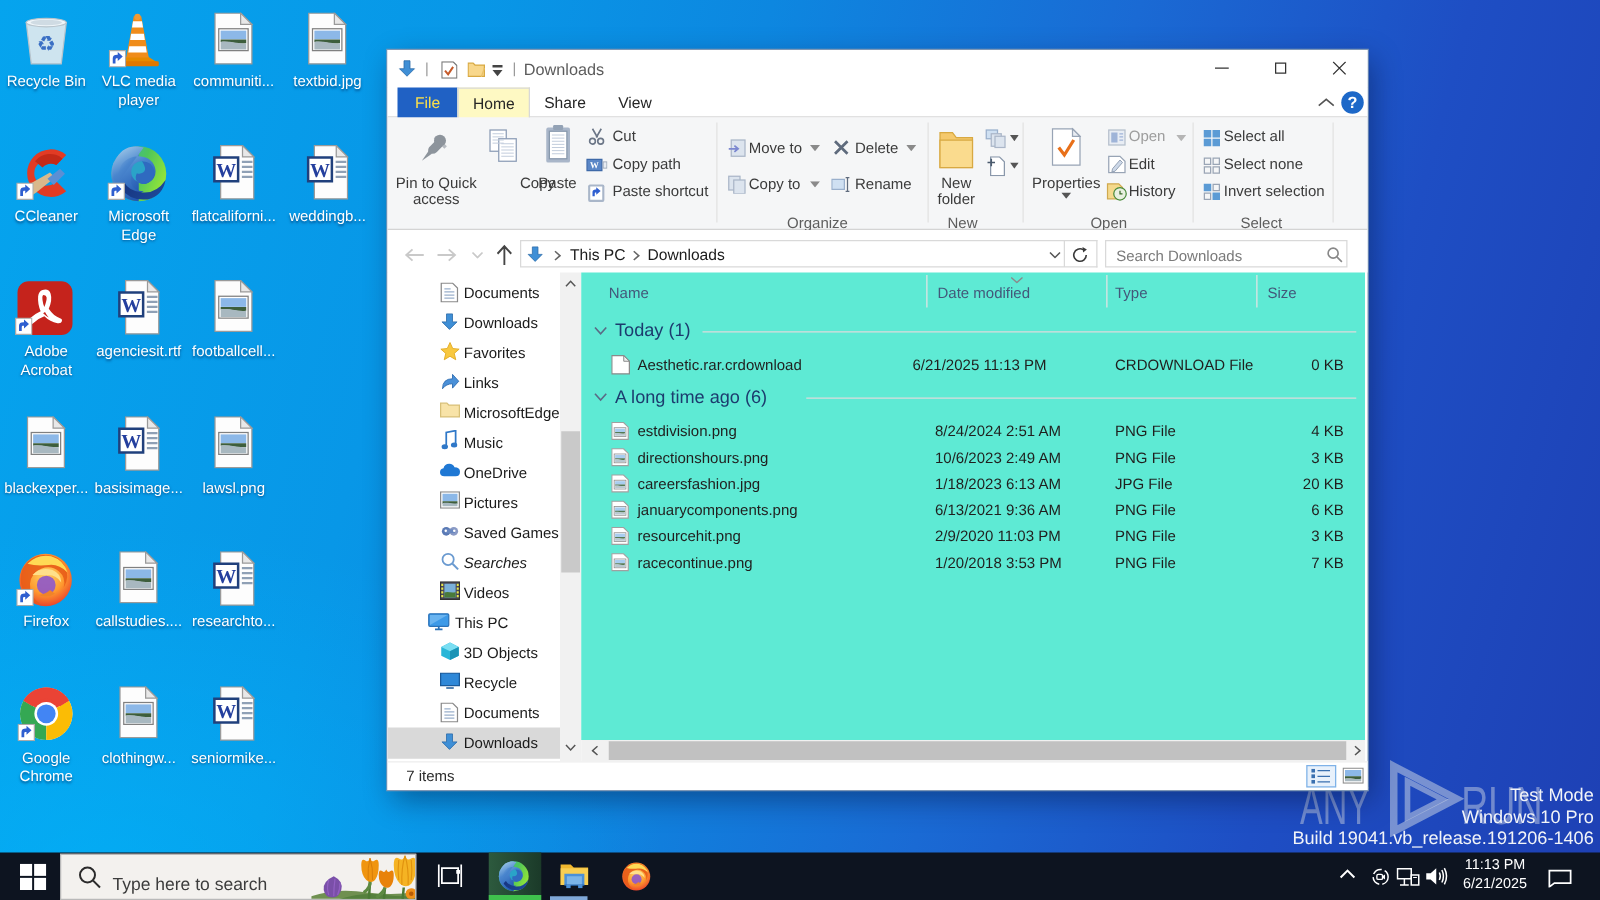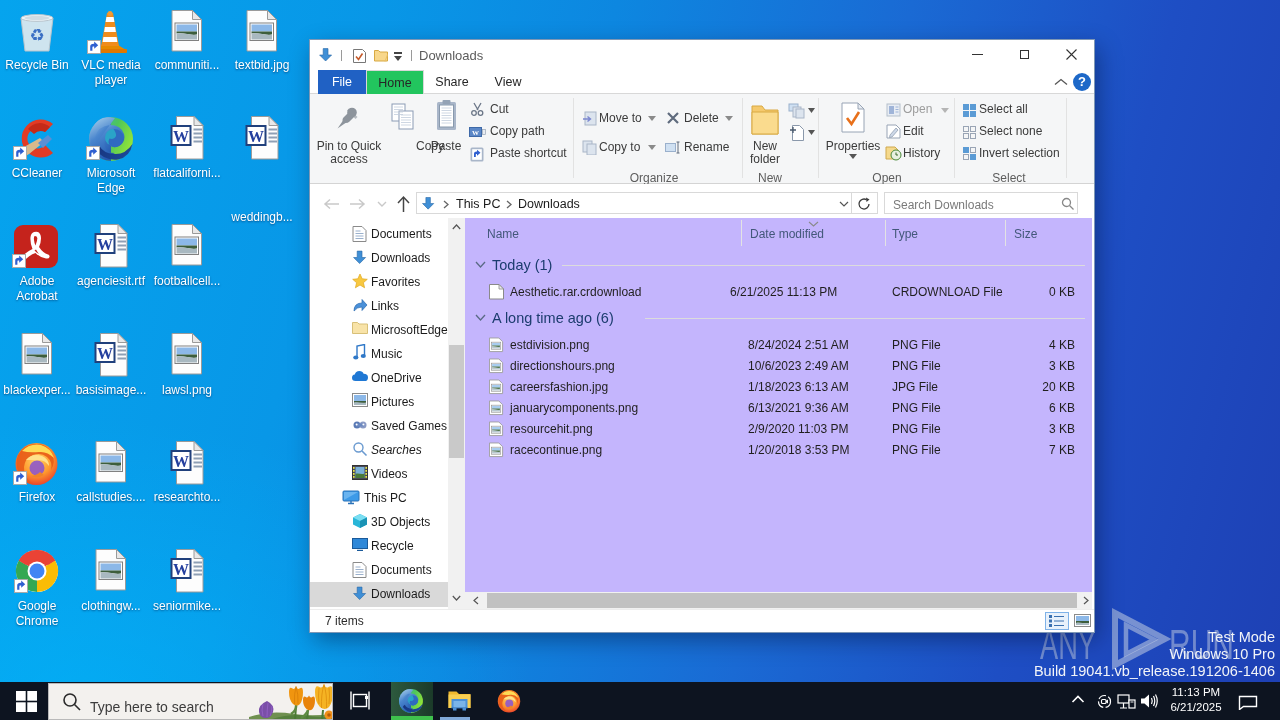--- a/index.html
+++ b/index.html
@@ -142,21 +142,21 @@
       <use href="#shortcut"></use>
     </svg>
 <div class="dlabel" style="left:111px;top:166px;">Microsoft<br>Edge</div>
 <svg class="abs" style="left:170px;top:116px" width="34" height="44" viewBox="0 0 33 44">
       <use href="#wordpage"></use>
     </svg>
 <div class="dlabel" style="left:187px;top:166px;">flatcaliforni...</div>
 <svg class="abs" style="left:245px;top:116px" width="34" height="44" viewBox="0 0 33 44">
       <use href="#wordpage"></use>
     </svg>
-<div class="dlabel" style="left:262px;top:166px;margin-top:44px;">weddingb...</div>
+<div class="dlabel" style="left:262px;top:166px;">weddingb...</div>
 
 <svg class="abs" style="left:13px;top:224px" width="46" height="45" viewBox="0 0 46 45">
       <rect x="1" y="1" width="44" height="43" rx="9" fill="#c5231c"></rect>
       <path fill-rule="evenodd" d="M21 8 Q26 6.5 27.5 11 Q29 16 26 23 Q30 29 35 30.5 Q37 31 36.5 33 Q36 35 33 34.5 Q27 33.5 22.5 29 Q17 31 13.5 34.5 Q11 37 9.5 35 Q8 33 11 30.5 Q15 27 19.5 25 Q17 19 17.5 13 Q18 9 21 8 Z M22 12 Q20.5 12 21 16 Q21.3 19 22.5 21.5 Q24.5 16.5 24.3 14 Q24 12 22 12 Z M21.5 26.5 Q23.5 28.5 26 30 Q24 27.5 23 25.5 Z" fill="#fff"></path>
     </svg>
 <svg class="abs" style="left:12px;top:254px" width="14" height="14" viewBox="0 0 14 14">
       <use href="#shortcut"></use>
     </svg>
 <div class="dlabel" style="left:37px;top:274px;">Adobe<br>Acrobat</div>
 <svg class="abs" style="left:94px;top:224px" width="34" height="44" viewBox="0 0 33 44">
@@ -262,22 +262,22 @@
     <div class="abs" style="left:84px;top:16px;width:0;height:0;border-left:4px solid transparent;border-right:4px solid transparent;border-top:5px solid #444;"></div>
     <div class="abs" style="left:101px;top:10px;width:1px;height:11px;background:#9a9a9a;"></div>
     <div class="abs" style="left:109px;top:8px;font-size:13px;color:#5c5c5c;">Downloads</div>
     <div class="abs" style="left:662px;top:14px;width:11px;height:1px;background:#333;"></div>
     <div class="abs" style="left:710px;top:10px;width:9px;height:9px;border:1px solid #333;"></div>
     <svg class="abs" style="left:756px;top:9px" width="11" height="11" viewBox="0 0 11 11">
         <path d="M.5 .5 L10.5 10.5 M10.5 .5 L.5 10.5" stroke="#333" stroke-width="1.1"></path>
       </svg>
   </div>
   <div id="tabrow" class="abs" style="left:0;top:30px;width:784px;height:24px;background:#fff;border-bottom:1px solid #d8d8d8;">
-    <div class="tab" style="left:8px;width:48px;background:#2061c4;color:#ffffff;">File</div>
-    <div class="tab" style="left:56px;width:58px;background:#22c55e;border:1px solid #d8d8d8;border-bottom:1px solid #f5f6f7;height:25px;">Home</div>
+    <div class="tab" style="left:8px;width:48px;background:#2061c4;color:#fde047;">File</div>
+    <div class="tab" style="left:56px;width:58px;background:#fef9c3;border:1px solid #d8d8d8;border-bottom:1px solid #f5f6f7;height:25px;">Home</div>
     <div class="tab" style="left:114px;width:56px;">Share</div>
     <div class="tab" style="left:170px;width:56px;">View</div>
     <svg class="abs" style="left:744px;top:8px" width="14" height="8" viewBox="0 0 14 8">
         <path d="M1 6.5 L7 1.5 L13 6.5" fill="none" stroke="#555" stroke-width="1.3"></path>
       </svg>
     <div class="abs" style="left:763px;top:3px;width:18px;height:18px;border-radius:50%;background:#1d68c8;color:#fff;font-size:13px;font-weight:bold;text-align:center;line-height:18px;">?</div>
   </div>
   <div id="ribbon" class="abs" style="left:0;top:54px;width:784px;height:90px;background:#f5f6f7;border-bottom:1px solid #d4d4d4;">
     <div class="rsep" style="left:263px;top:4px;"></div>
       <div class="rsep" style="left:432px;top:4px;"></div>
@@ -594,21 +594,21 @@
   </div>
   <div id="navscroll" class="abs" style="left:138px;top:178px;width:17px;height:391px;background:#f1f1f1;">
     <svg class="abs" style="left:4px;top:6px" width="9" height="6" viewBox="0 0 9 6">
         <path d="M.8 5 L4.5 1 L8.2 5" fill="none" stroke="#555" stroke-width="1.2"></path>
       </svg>
     <div class="abs" style="left:1px;top:127px;width:15px;height:113px;background:#c9c9c9;"></div>
     <svg class="abs" style="left:4px;top:377px" width="9" height="6" viewBox="0 0 9 6">
         <path d="M.8 1 L4.5 5 L8.2 1" fill="none" stroke="#555" stroke-width="1.2"></path>
       </svg>
   </div>
-  <div id="files" class="abs" style="left:155px;top:178px;width:627px;height:374px;background:#c4b5fd;overflow:hidden;">
+  <div id="files" class="abs" style="left:155px;top:178px;width:627px;height:374px;background:#5eead4;overflow:hidden;">
     <div class="hdr" style="left:22px;top:9px;">Name</div>
     <div class="hdr" style="left:285px;top:9px;">Date modified</div>
     <div class="hdr" style="left:427px;top:9px;">Type</div>
     <div class="hdr" style="left:549px;top:9px;">Size</div>
     <svg class="abs" style="left:343px;top:3px" width="11" height="6" viewBox="0 0 11 6">
         <path d="M1 1 L5.5 5 L10 1" fill="none" stroke="#8a8a8a" stroke-width="1.1"></path>
       </svg>
     <div class="abs" style="left:276px;top:2px;width:1px;height:26px;background:#e3e3e3;"></div>
     <div class="abs" style="left:420px;top:2px;width:1px;height:26px;background:#e3e3e3;"></div>
     <div class="abs" style="left:540px;top:2px;width:1px;height:26px;background:#e3e3e3;"></div>

